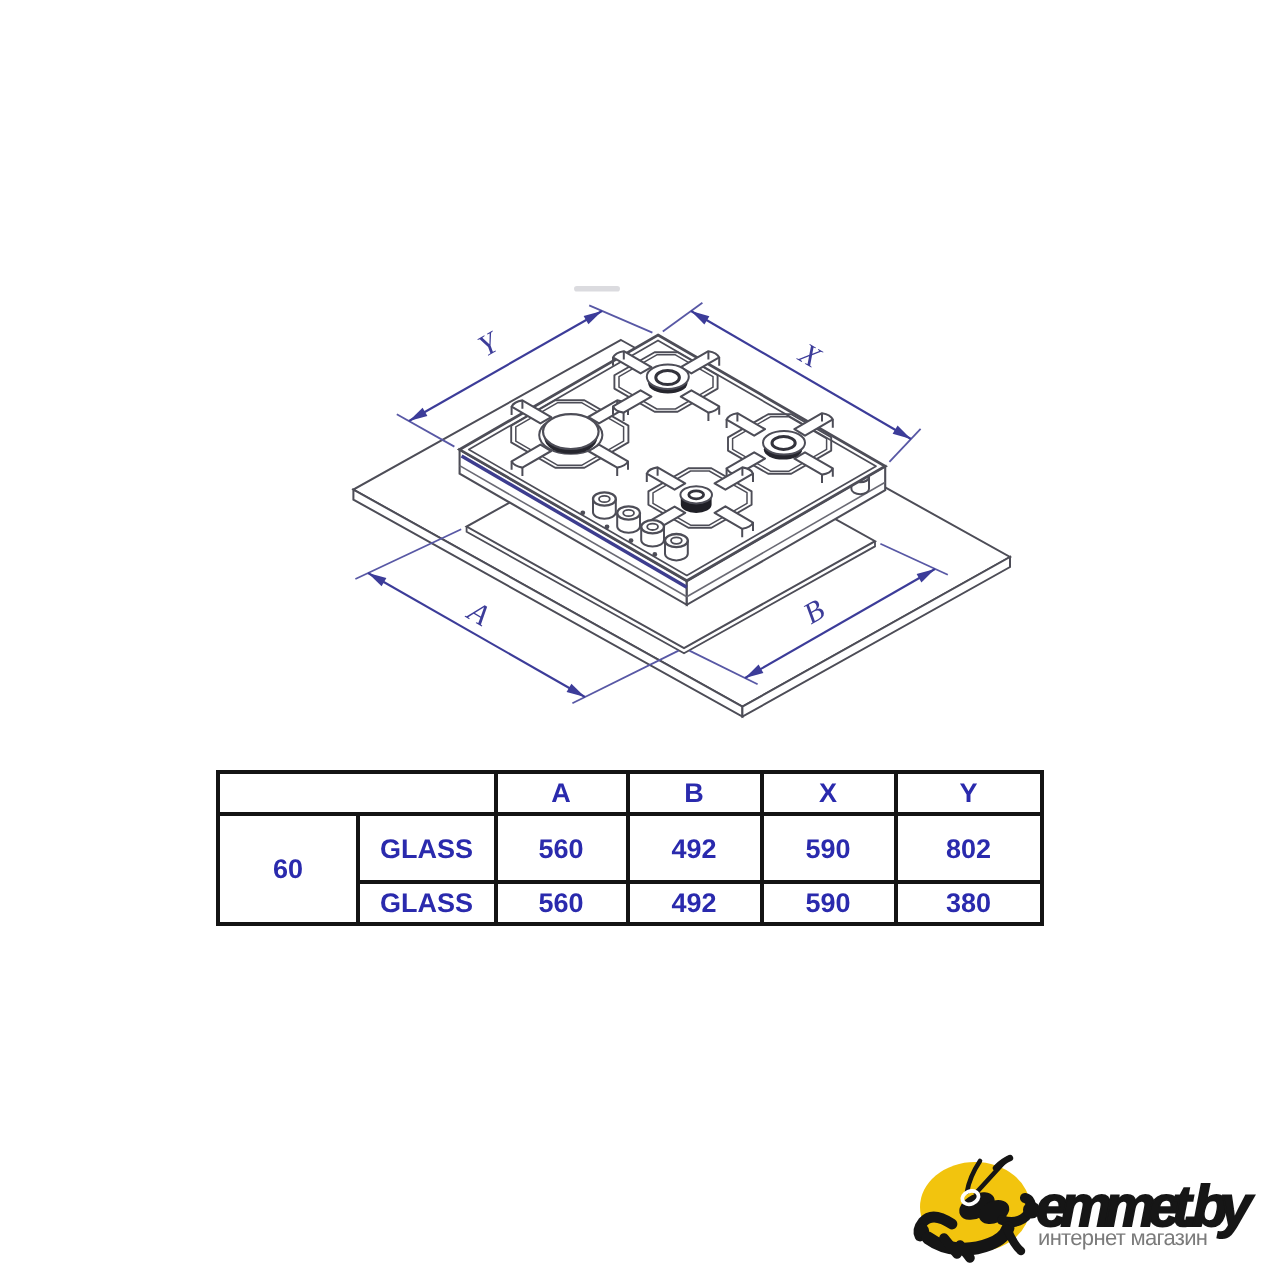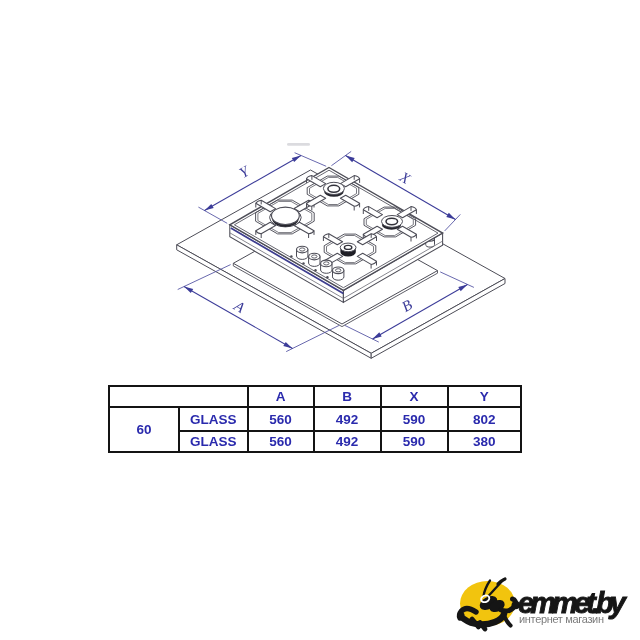--- a/index.html
+++ b/index.html
@@ -163,21 +163,21 @@
       <col style="width:73.5px">
     </colgroup>
  <tbody>
       <tr style="height:21px">
   <td colspan="2"></td>
   <td>A</td>
   <td>B</td>
   <td>X</td>
   <td>Y</td>
  </tr>
- <tr style="height:24px">
+ <tr style="height:34px">
   <td rowspan="2">60</td>
   <td>GLASS</td>
   <td>560</td>
   <td>492</td>
   <td>590</td>
   <td>802</td>
  </tr>
  <tr style="height:21px">
   <td>GLASS</td>
   <td>560</td>

